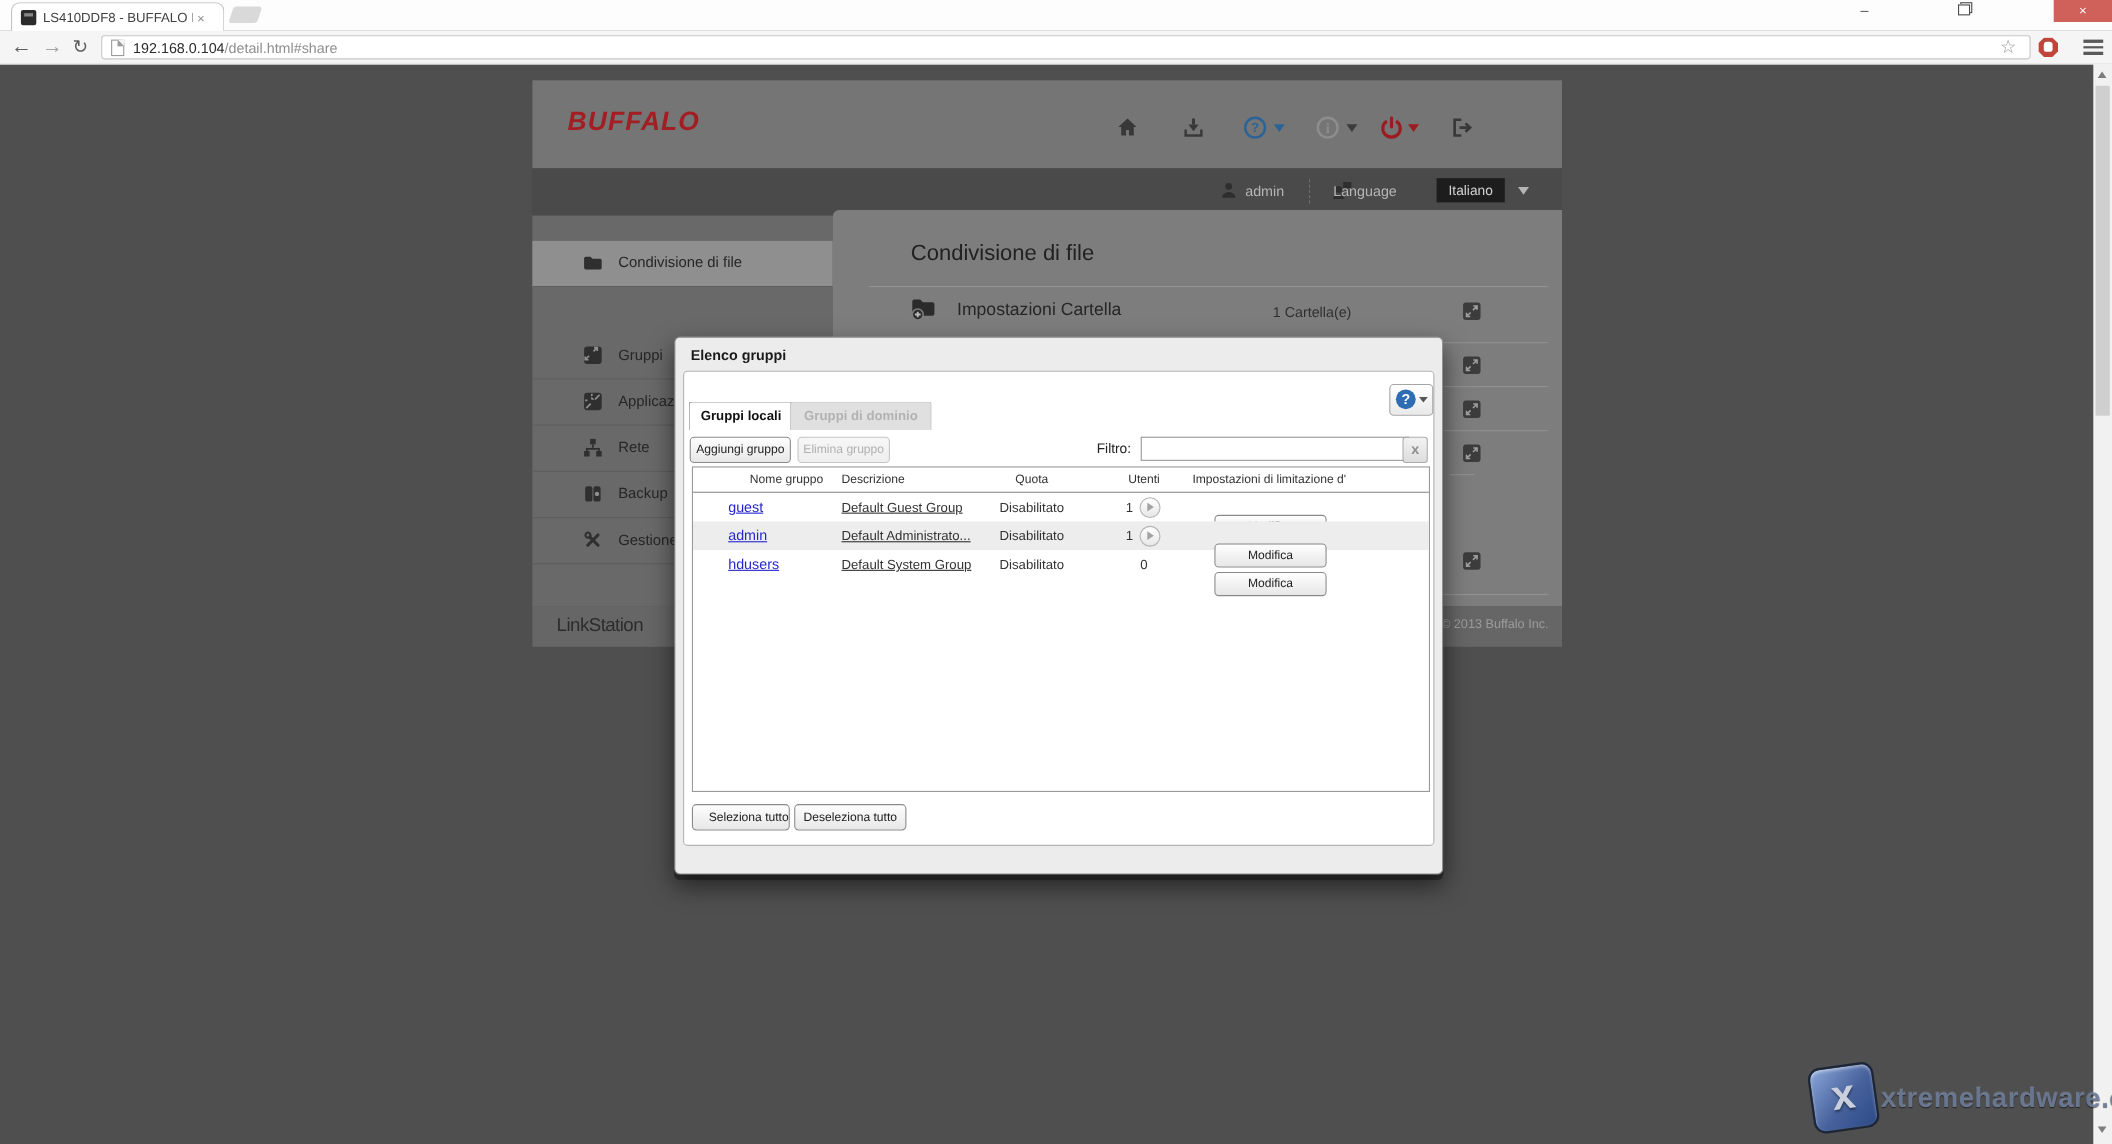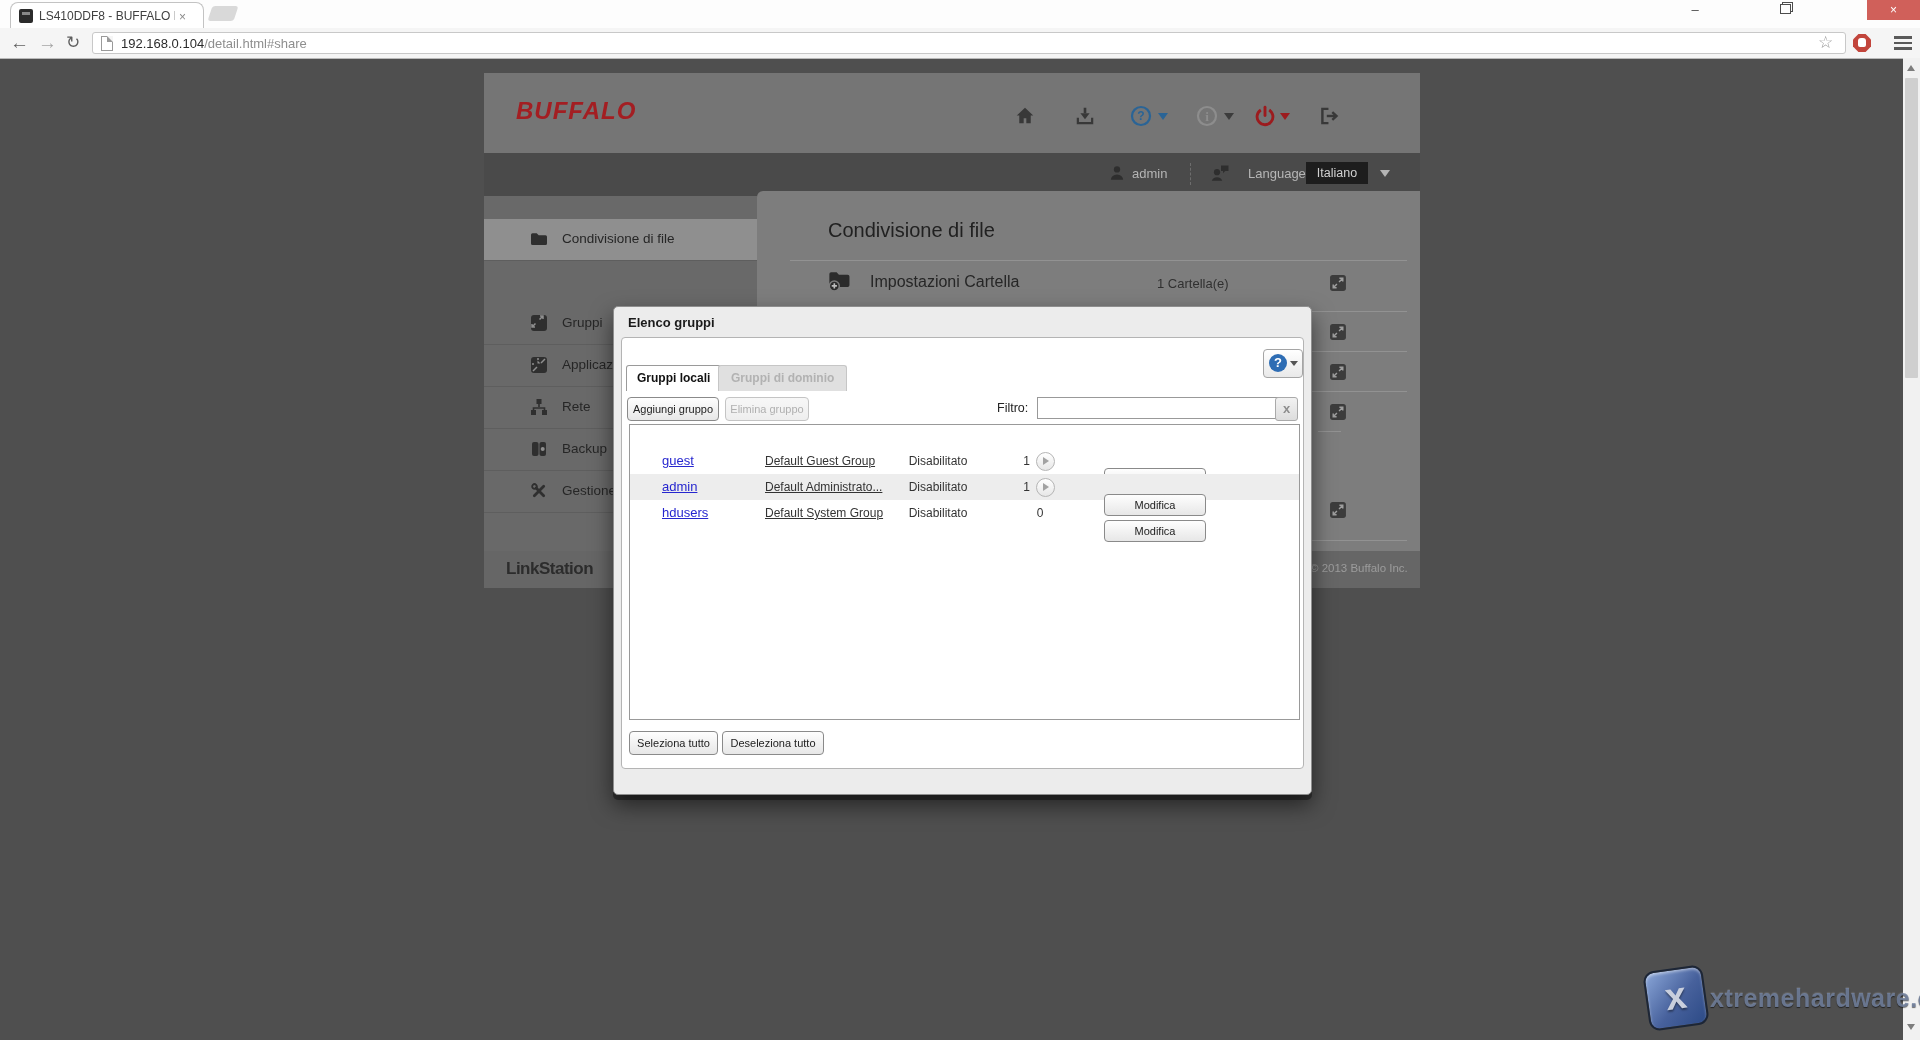--- a/index.html
+++ b/index.html
@@ -63,21 +63,21 @@
   .sbi .slab{position:absolute;left:78px;top:12px;white-space:nowrap;}
 
   .content{left:757px;top:191px;width:663px;height:360px;background:#7d7d7d;border-radius:6px 0 0 0;}
   .ctitle{left:71px;top:28px;font-size:20px;color:#212121;}
   .cline{left:33px;height:1px;background:#929292;width:617px;}
   .crow-label{left:113px;top:82px;font-size:16px;color:#262626;}
   .crow-value{left:400px;top:85px;font-size:13px;color:#303030;}
   .xicon{width:18px;height:18px;}
 
   .pagefooter{left:484px;top:551px;width:936px;height:37px;background:#666;}
-  .lslogo{left:22px;top:8px;font-size:17px;font-weight:bold;color:#2c2c2c;letter-spacing:-0.5px;}
+  .lslogo{left:22px;top:8px;font-size:17px;font-weight:normal;color:#2c2c2c;letter-spacing:-0.5px;}
   .copyright{left:826px;top:11px;font-size:11.5px;color:#9c9c9c;}
 
   
   .modal{left:613px;top:306px;width:697px;height:487px;background:#ececec;border:1px solid #8e8e8e;
          border-radius:5px;box-shadow:0 5px 0 rgba(0,0,0,.35),0 10px 22px rgba(0,0,0,.55);z-index:40;}
   .mtitle{left:14px;top:8px;font-size:13px;font-weight:bold;color:#1a1a1a;}
   .mpanel{left:7px;top:30px;width:681px;height:430px;background:#fff;border:1px solid #b4b4b4;border-radius:4px;}
   .mhelp{left:649px;top:42px;width:38px;height:27px;background:linear-gradient(#fff,#e9e9e9);
          border:1px solid #a5a5a5;border-radius:4px;}
   .qcircle{position:absolute;left:5px;top:4px;width:18px;height:18px;border-radius:50%;background:#2e6db4;
@@ -108,21 +108,21 @@
   .h-quota{position:absolute;left:258px;top:5px;width:100px;text-align:center;}
   .c-num{position:absolute;left:384px;top:6px;width:16px;text-align:right;}
   .c-num.solo{left:360px;width:100px;text-align:center;}
   .h-utenti{position:absolute;left:360px;top:5px;width:100px;text-align:center;}
   .playbtn{position:absolute;left:406px;top:4px;width:17px;height:17px;border-radius:50%;
            border:1px solid #b5b5b5;background:linear-gradient(#fff,#e7e7e7);}
   .playbtn::after{content:"";position:absolute;left:6px;top:4.2px;border-left:6px solid #a2a2a2;
                   border-top:4.3px solid transparent;border-bottom:4.3px solid transparent;}
   .h-imp{position:absolute;left:454px;top:5px;white-space:nowrap;}
   .editbtn{position:absolute;left:474px;top:20px;width:100px;height:20px;line-height:20px;}
-  .selbtn{left:15px;top:424px;width:87px;height:22px;line-height:22px;}
+  .selbtn{left:15px;top:424px;width:87px;height:22px;line-height:22px;text-align:right;}
   .deselbtn{left:108px;top:424px;width:100px;height:22px;line-height:22px;}
   .mfooter{left:0px;top:460px;width:697px;height:26px;background:#e6e6e6;border-top:1px solid #cfcfcf;border-radius:0 0 5px 5px;}
   .closebtn2{left:593px;top:-8px;width:87px;height:21px;line-height:21px;position:absolute;}
 
   
   .watermark{left:1638px;top:966px;width:280px;height:66px;z-index:60;}
   .wmlogo{position:absolute;left:8px;top:2px;width:56px;height:56px;border-radius:11px;transform:rotate(-8deg);
           background:linear-gradient(135deg,#8aa6d8 0%,#47619c 55%,#2c4a86 100%);
           border:2px solid #1d2636;box-shadow:inset 0 2px 3px rgba(255,255,255,.45);}
   .wmx{position:absolute;left:0;top:0;width:100%;height:100%;color:#c9cfdd;font-size:38px;font-weight:bold;
@@ -201,21 +201,21 @@
         <circle cx="10" cy="6" r="3.5" fill="#2e2e2e"></circle>
         <path d="M3.2 17.5 a6.8 5.8 0 0 1 13.6 0 z" fill="#2e2e2e"></path>
       </svg>
     <div class="abs" style="left:648px;top:13px;">admin</div>
     <div class="abs usep"></div>
     <svg class="abs" style="left:726px;top:10px;width:20px;height:20px;" viewBox="0 0 20 20">
         <circle cx="7" cy="9.2" r="3.1" fill="#2e2e2e"></circle>
         <path d="M1.8 17.8 a5.4 5 0 0 1 10.4 0 z" fill="#2e2e2e"></path>
         <path d="M11 2.5 h7.5 v5.5 h-3.3 l-2.2 2.2 v-2.2 h-2 z" fill="#2e2e2e"></path>
       </svg>
-    <div class="abs" style="left:728px;top:13px;margin-left:36px;">Language</div>
+    <div class="abs" style="left:728px;top:13px;">Language</div>
     <div class="abs langbox">Italiano</div>
     <div class="abs caret ubcaret" style="left:896px;top:17px;"></div>
   </div>
 
   <div class="abs sidebar">
     <div class="sbi sel" style="top:23px">
       <svg class="sico" viewBox="0 0 20 20">
           <path d="M2 5.8 a1.5 1.5 0 0 1 1.5-1.5 h4.2 l2 2 h6.8 a1.5 1.5 0 0 1 1.5 1.5 v6.7 a1.5 1.5 0 0 1-1.5 1.5 h-13 a1.5 1.5 0 0 1-1.5-1.5 z" fill="#2f2f2f"></path>
         </svg>
       <span class="slab">Condivisione di file</span>
@@ -319,20 +319,27 @@
     </div>
     <div class="abs tab1">Gruppi locali</div>
     <div class="abs tab2">Gruppi di dominio</div>
     <div class="abs btn addbtn">Aggiungi gruppo</div>
     <div class="abs btn disabled delbtn">Elimina gruppo</div>
     <div class="abs flabel">Filtro:</div>
     <input class="abs finput" type="text" value="" style="">
     <div class="abs fclear">x</div>
 
     <div class="abs mtable">
+      <div class="thead">
+        <span class="h-name">Nome gruppo</span>
+        <span class="h-desc">Descrizione</span>
+        <span class="h-quota">Quota</span>
+        <span class="h-utenti">Utenti</span>
+        <span class="h-imp">Impostazioni di limitazione d'</span>
+      </div>
       <div class="trow" style="top:23px">
         <a class="c-name">guest</a>
         <span class="c-desc">Default Guest Group</span>
         <span class="c-quota">Disabilitato</span>
         <span class="c-num">1</span>
         <span class="playbtn"></span>
         <div class="btn editbtn">Modifica</div>
       </div>
       <div class="trow alt" style="top:49px">
         <a class="c-name">admin</a>

